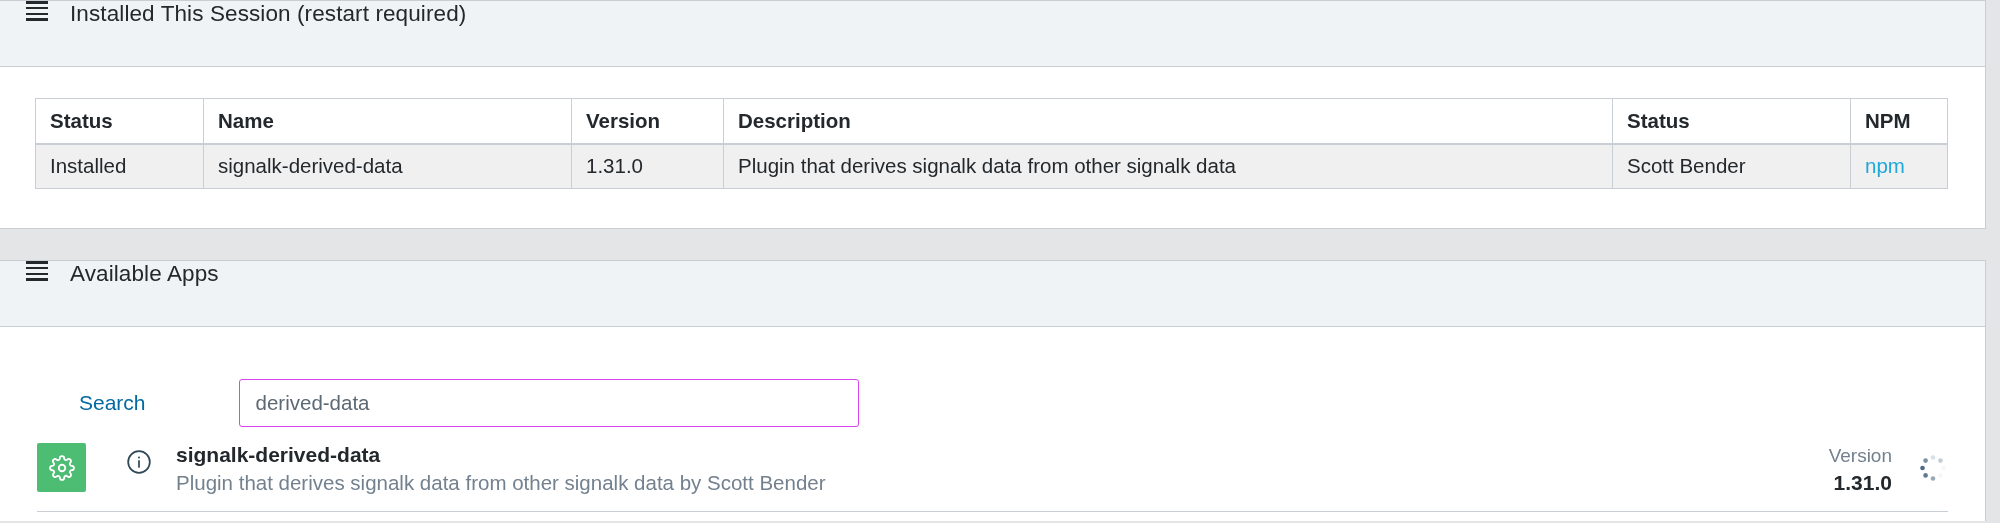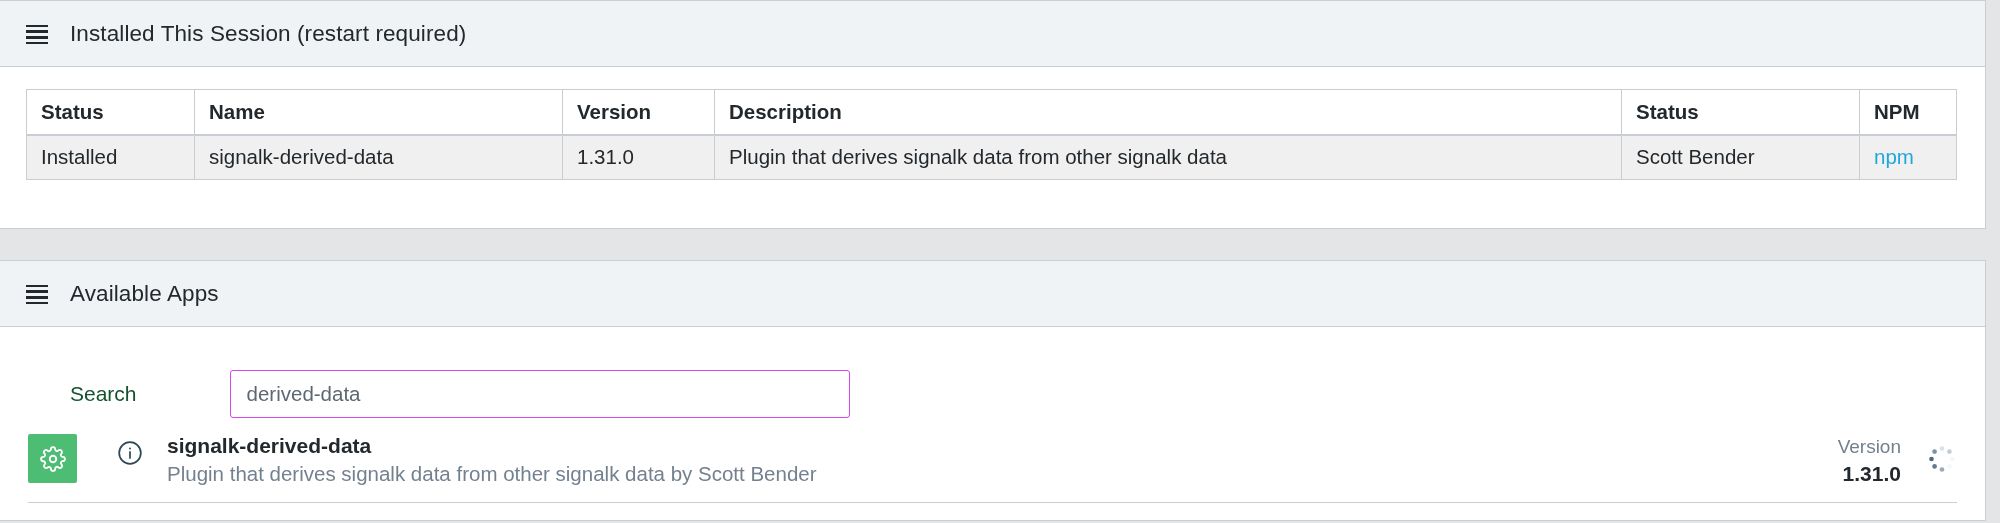--- a/index.html
+++ b/index.html
@@ -24,21 +24,20 @@
     position: absolute;
     left: 0;
     width: 1986px;
     background: #ffffff;
     border: 1px solid #c8ced3;
     border-left: none;
   }
 
   .card-header {
     display: flex;
-    align-items: center;
     height: 66px;
     padding: 0 0 0 26px;
     background: #f0f3f5;
     border-bottom: 1px solid #c8ced3;
   }
 
   .hamburger-icon {
     width: 22px;
     height: 18px;
     margin-right: 22px;
@@ -54,21 +53,21 @@
   }
   .hamburger-icon span:last-child { margin-bottom: 0; }
 
   .card-header-title {
     font-size: 22.5px;
     color: #23282c;
     font-weight: 400;
     letter-spacing: 0.1px;
   }
 
-  .card-body { padding: 0; background: #fff; }
+  .card-body { padding: 9px; background: #fff; }
 
   
   #card-installed { top: 0; height: 229px; border-top: 1px solid #c8ced3; }
 
   .table-wrap { padding: 22px 28px 0 26px; }
 
   table.installed {
     width: 100%;
     border-collapse: collapse;
     table-layout: fixed;
@@ -160,21 +159,21 @@
     width: 0; height: 0;
     border-left: 6px solid transparent;
     border-right: 6px solid transparent;
   }
   .select-stepper i.up   { border-bottom: 7px solid #2f3d4d; }
   .select-stepper i.down { border-top: 7px solid #2f3d4d; }
 
   .search-label {
     margin-left: 42px;
     font-size: 21px;
-    color: #14532d;
+    color: #0369a1;
   }
 
   .search-input {
     margin-left: 93px;
     width: 620px;
     height: 48px;
     font-size: 20.5px;
     font-family: "Liberation Sans", sans-serif;
     color: #5c6873;
     padding: 0 16px;

